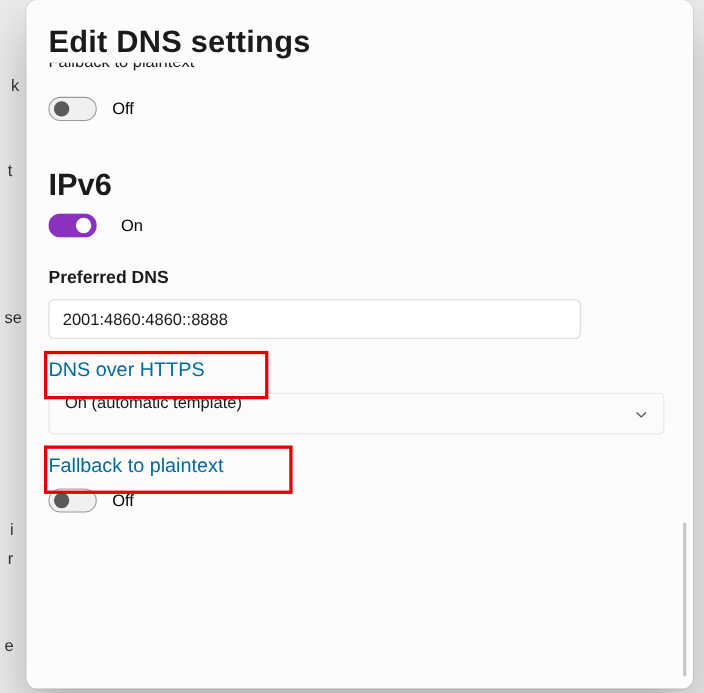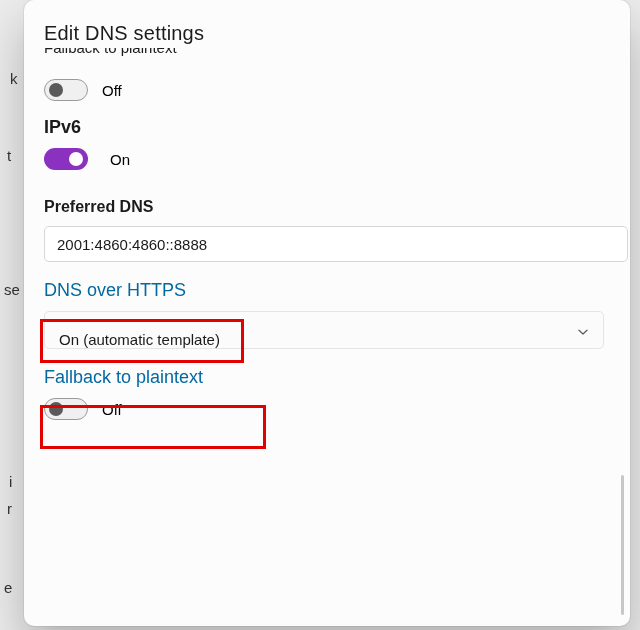--- a/index.html
+++ b/index.html
@@ -30,33 +30,33 @@
     position:absolute; right:6px; top:475px; width:3px; height:140px;
     background:#c7c7c7; border-radius:2px;
   }
   .content {
     position:absolute; left:0; right:0; top:0; bottom:0;
     padding: 0 20px 0 20px;
     overflow:hidden;
   }
 
   .dlg-title {
-    font-size:20px; font-weight:400;
+    font-size:28px; font-weight:700;
     margin: 22px 0 6px 0;
     letter-spacing:0.2px;
   }
 
   .cut-label {
     font-size:15px; color:#1b1b1b;
     margin-top:-2px; margin-bottom:4px;
   }
 
   .section-heading {
-    font-size:18px; font-weight:600;
-    margin: 16px 0 10px 0;
+    font-size:28px; font-weight:600;
+    margin: 42px 0 10px 0;
   }
 
   .field-label {
     font-size:16px; font-weight:600; color:#1b1b1b;
     margin: 20px 0 10px 0;
   }
   .field-label-normal {
     font-size:18px; font-weight:400; color:#0369a1;
     margin: 18px 0 10px 0;
   }
@@ -84,38 +84,38 @@
     background:#8a31bf;
   }
   .toggle.on .knob {
     right:4px; background:#ffffff;
   }
   .toggle-text {
     font-size:15px; color:#000000;
   }
 
   .text-input {
-    width:584px; height:36px;
+    width:484px; height:36px;
     border:1px solid #d7d7d7; border-radius:5px;
     background:#ffffff;
     padding: 16px 12px;
     font-size:15px; font-family:inherit; color:#1b1b1b;
     outline:none;
   }
   .text-input.readonly {
     background:#f6f6f6; color:#8b8b8b; border-color:#e6e6e6;
   }
 
   .select {
     width:560px; height:38px;
     border:1px solid #e4e4e4; border-radius:5px;
     background:#fbfbfb;
     padding: 0 40px 0 14px;
     font-size:15px; color:#1b1b1b;
-    display:flex; align-items:flex-end;
+    display:flex; align-items:flex-start;
     position:relative; cursor:pointer;
   }
   .select .chev {
     position:absolute; right:14px; top:50%; transform:translateY(-50%);
     width:12px; height:12px; color:#5a5a5a;
   }
 
   .redbox {
     position:absolute;
     border:3px solid #e20000;

